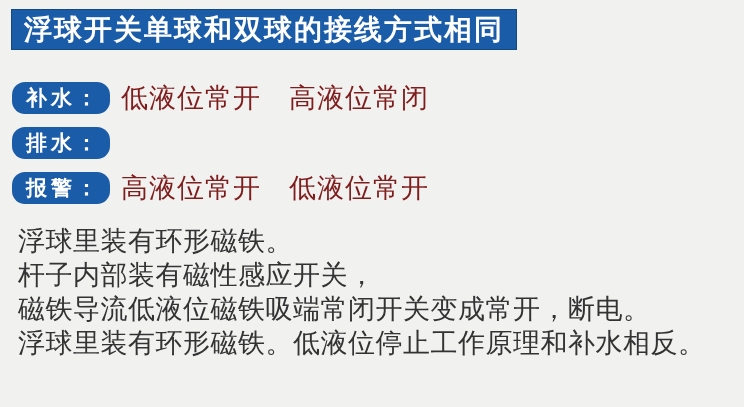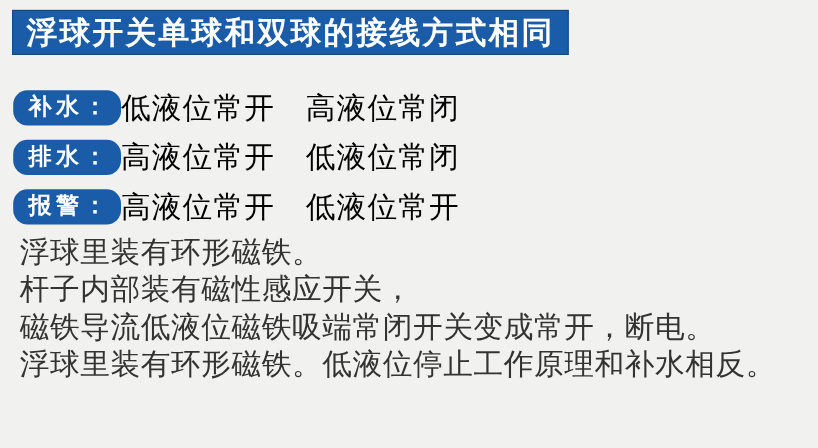--- a/index.html
+++ b/index.html
@@ -48,29 +48,30 @@
     font-weight: bold;
     letter-spacing: 4px;
     height: 32px;
     line-height: 32px;
     padding: 0 9px 4px 14px;
     border-radius: 13px;
     box-sizing: border-box;
     white-space: nowrap;
   }
   .row-text {
+    margin-left: 11px;
     font-size: 27px;
-    color: #000000;
+    color: #7f1d1d;
     letter-spacing: 1px;
     white-space: nowrap;
   }
   .description {
     position: absolute;
     left: 18px;
-    top: 212px;
+    top: 224px;
     font-size: 27px;
     line-height: 34px;
     color: #333333;
     letter-spacing: 0.5px;
   }
   .description .desc-line { white-space: nowrap; }
 </style>
 </head>
 <body>
 
@@ -78,21 +79,20 @@
   <span class="banner-title">浮球开关单球和双球的接线方式相同</span>
 </div>
 
 <div class="row row-1">
   <span class="row-badge">补水：</span>
   <span class="row-text">低液位常开　高液位常闭</span>
 </div>
 
 <div class="row row-2">
   <span class="row-badge">排水：</span>
-  <span class="row-text">高液位常开　低液位常闭</span>
 </div>
 
 <div class="row row-3">
   <span class="row-badge">报警：</span>
   <span class="row-text">高液位常开　低液位常开</span>
 </div>
 
 <div class="description">
   <div class="desc-line">浮球里装有环形磁铁。</div>
   <div class="desc-line">杆子内部装有磁性感应开关，</div>

